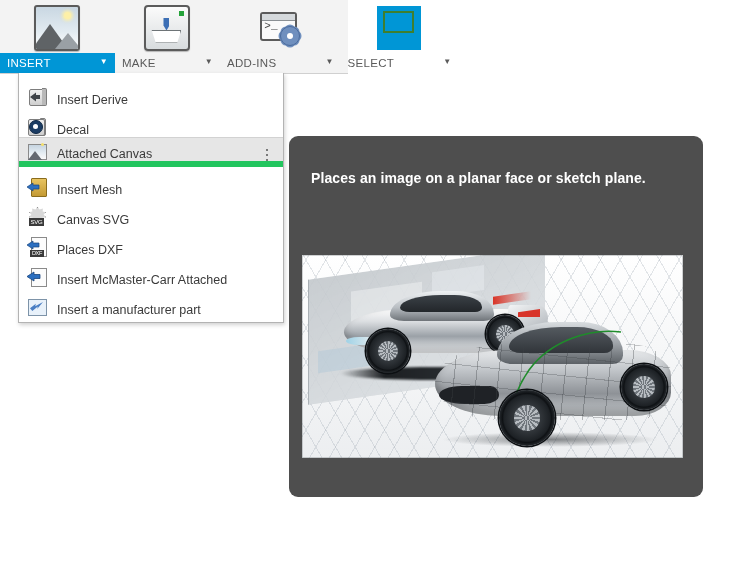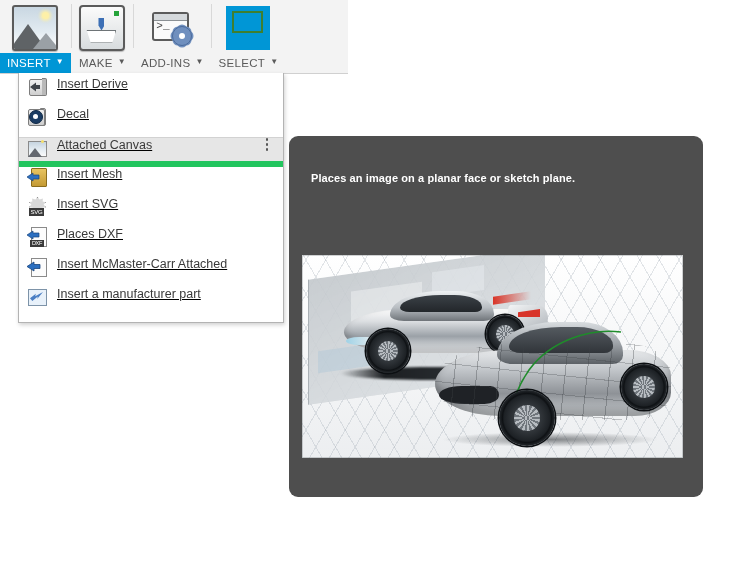--- a/index.html
+++ b/index.html
@@ -55,20 +55,21 @@
     letter-spacing: 0.3px;
     color: #5a5a5a;
     height: 20px;
     line-height: 20px;
     display: flex;
     align-items: center;
     justify-content: center;
     white-space: nowrap;
     padding: 0 7px;
     box-sizing: border-box;
+    gap: 44px;
   }
   .tb-label .caret {
     margin-left: 5px;
     font-size: 8px;
     position: relative;
     top: -1px;
   }
 
   .tb-item.active .tb-label {
     background: #0096d6;
@@ -209,25 +210,24 @@
     border: 1px solid #b3b3b3;
     border-top: none;
     box-shadow: 1px 2px 4px rgba(0,0,0,.18);
     padding: 4px 0 5px 0;
     box-sizing: border-box;
   }
 
   .menu-item {
     height: 30px;
     display: flex;
-    align-items: flex-start;
+    align-items: flex-end;
     padding: 0 4px 0 8px;
     box-sizing: border-box;
     position: relative;
-    text-decoration: underline;
   }
   .menu-item.highlight {
     background: #e6e6e6;
     border-top: 1px solid #d2d2d2;
     border-bottom: 6px solid #22c55e;
   }
   .menu-item .mi-icon {
     width: 20px; height: 20px;
     flex: 0 0 20px;
     margin-right: 10px;
@@ -401,21 +401,21 @@
     height: 361px;
     background: #4e4e4e;
     border-radius: 9px;
     box-sizing: border-box;
   }
   .tt-text {
     padding: 34px 22px 0 22px;
   }
   .tt-line {
     color: #ffffff;
-    font-size: 11px;
+    font-size: 14px;
     font-weight: bold;
     line-height: 16px;
     margin-bottom: 15px;
     letter-spacing: .1px;
   }
 
   .tt-image {
     position: absolute;
     left: 13px;
     top: 119px;
@@ -706,21 +706,21 @@
         </svg>
       </span>
       <span class="mi-label">Insert Mesh</span>
     </div>
 
     <div class="menu-item">
       <span class="mi-icon gi-svg">
         <span class="star"></span>
         <span class="tag">SVG</span>
       </span>
-      <span class="mi-label">Insert SVG</span>
+      <span class="mi-label">Canvas SVG</span>
     </div>
 
     <div class="menu-item">
       <span class="mi-icon gi-dxf">
         <span class="page"></span>
         <svg style="position:absolute;left:0;top:3px" width="15" height="10" viewBox="0 0 15 10">
           <polygon points="0,5 6,1 6,3 12,3 12,7 6,7 6,9" fill="#2c6fc0" stroke="#19457e" stroke-width=".7"></polygon>
         </svg>
         <span class="tag">DXF</span>
       </span>

